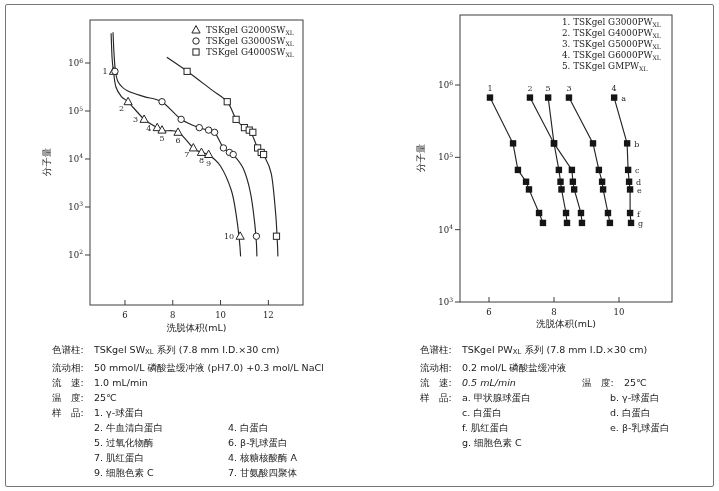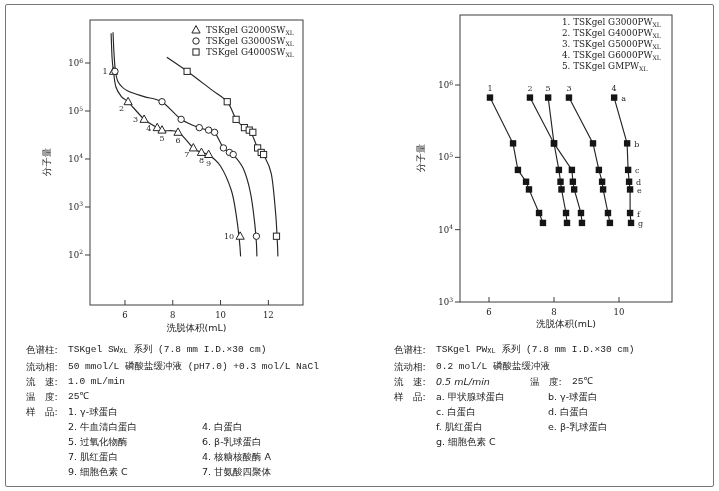--- a/index.html
+++ b/index.html
@@ -16,26 +16,26 @@
   #chart-right{left:390px;top:8px;}
   .tick{font-family:"DejaVu Serif",serif;font-size:8.5px;fill:#1c1c1c;}
   .sup{font-size:6px;}
   .leg{font-family:"DejaVu Serif",serif;font-size:8.8px;fill:#1c1c1c;}
   .plabel{font-family:"DejaVu Serif",serif;font-size:8px;fill:#2a2a2a;}
   .axlabel{font-family:"DejaVu Sans",sans-serif;font-size:9.5px;fill:#1c1c1c;}
   .info{position:absolute;font-size:9.5px;line-height:15px;}
   #info-left{left:26px;top:342px;width:348px;}
   #info-right{left:394px;top:342px;width:316px;}
   .irow{display:flex;align-items:flex-start;}
-  .ilabel{width:42px;flex:none;white-space:nowrap;}
-  .ivalue{flex:1;white-space:nowrap;font-family:Liberation Mono, monospace;}
+  .ilabel{width:42px;flex:none;white-space:nowrap;margin-left:26px;}
+  .ivalue{flex:1;white-space:nowrap;}
   .ivalue-fixed{width:94px;flex:none;white-space:nowrap;font-style:italic;}
   .samples{flex:1;}
   .srow{display:grid;grid-template-columns:134px auto;}
-  #info-right .srow{grid-template-columns:112px auto;}
+  #info-right .srow{grid-template-columns:112px auto;gap:36px;}
   .scell{white-space:nowrap;}
   .seg-sub{font-size:7px;vertical-align:-1px;letter-spacing:0;}
 </style>
 </head>
 <body>
 
 <div class="figure-border"></div>
 
 <svg id="chart-left" class="chart" width="360" height="338">
     <rect x="70" y="12" width="213" height="285" fill="none" stroke="#3c3c3c" stroke-width="1"></rect>

